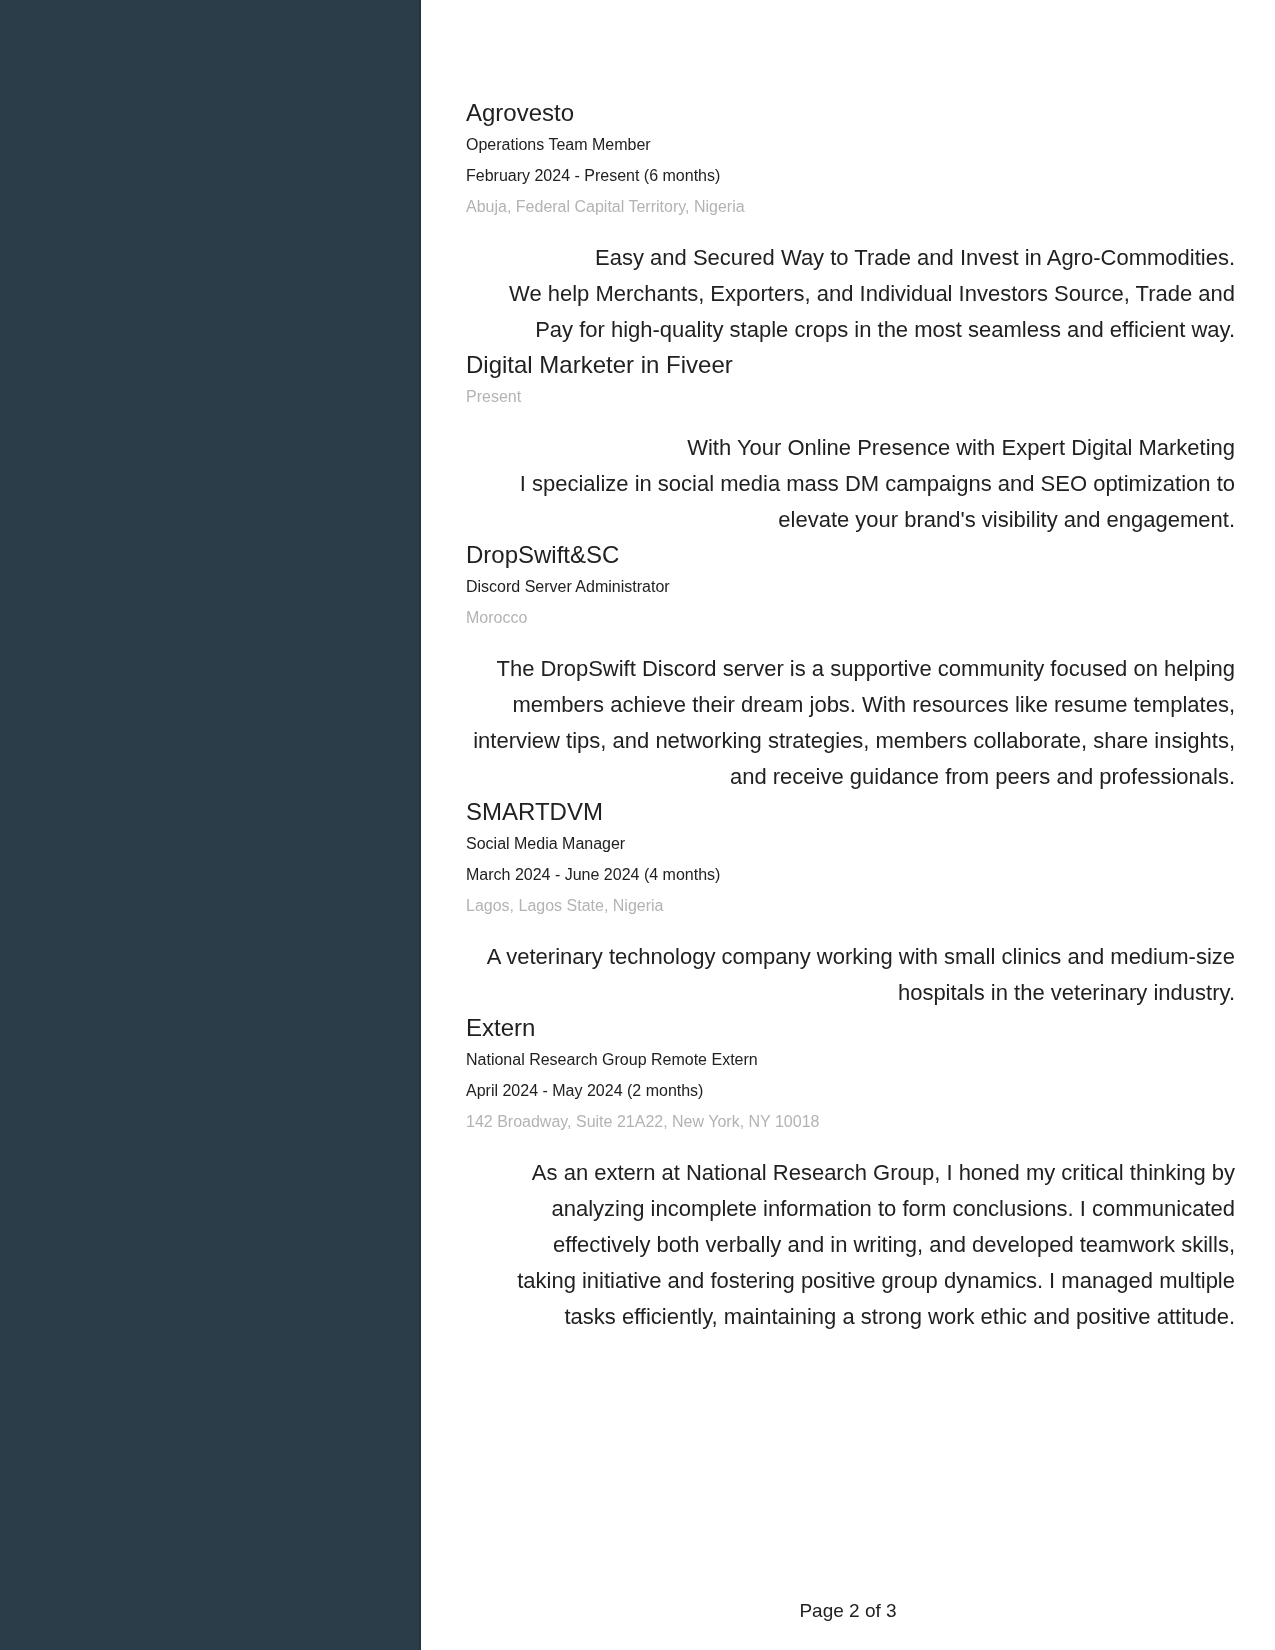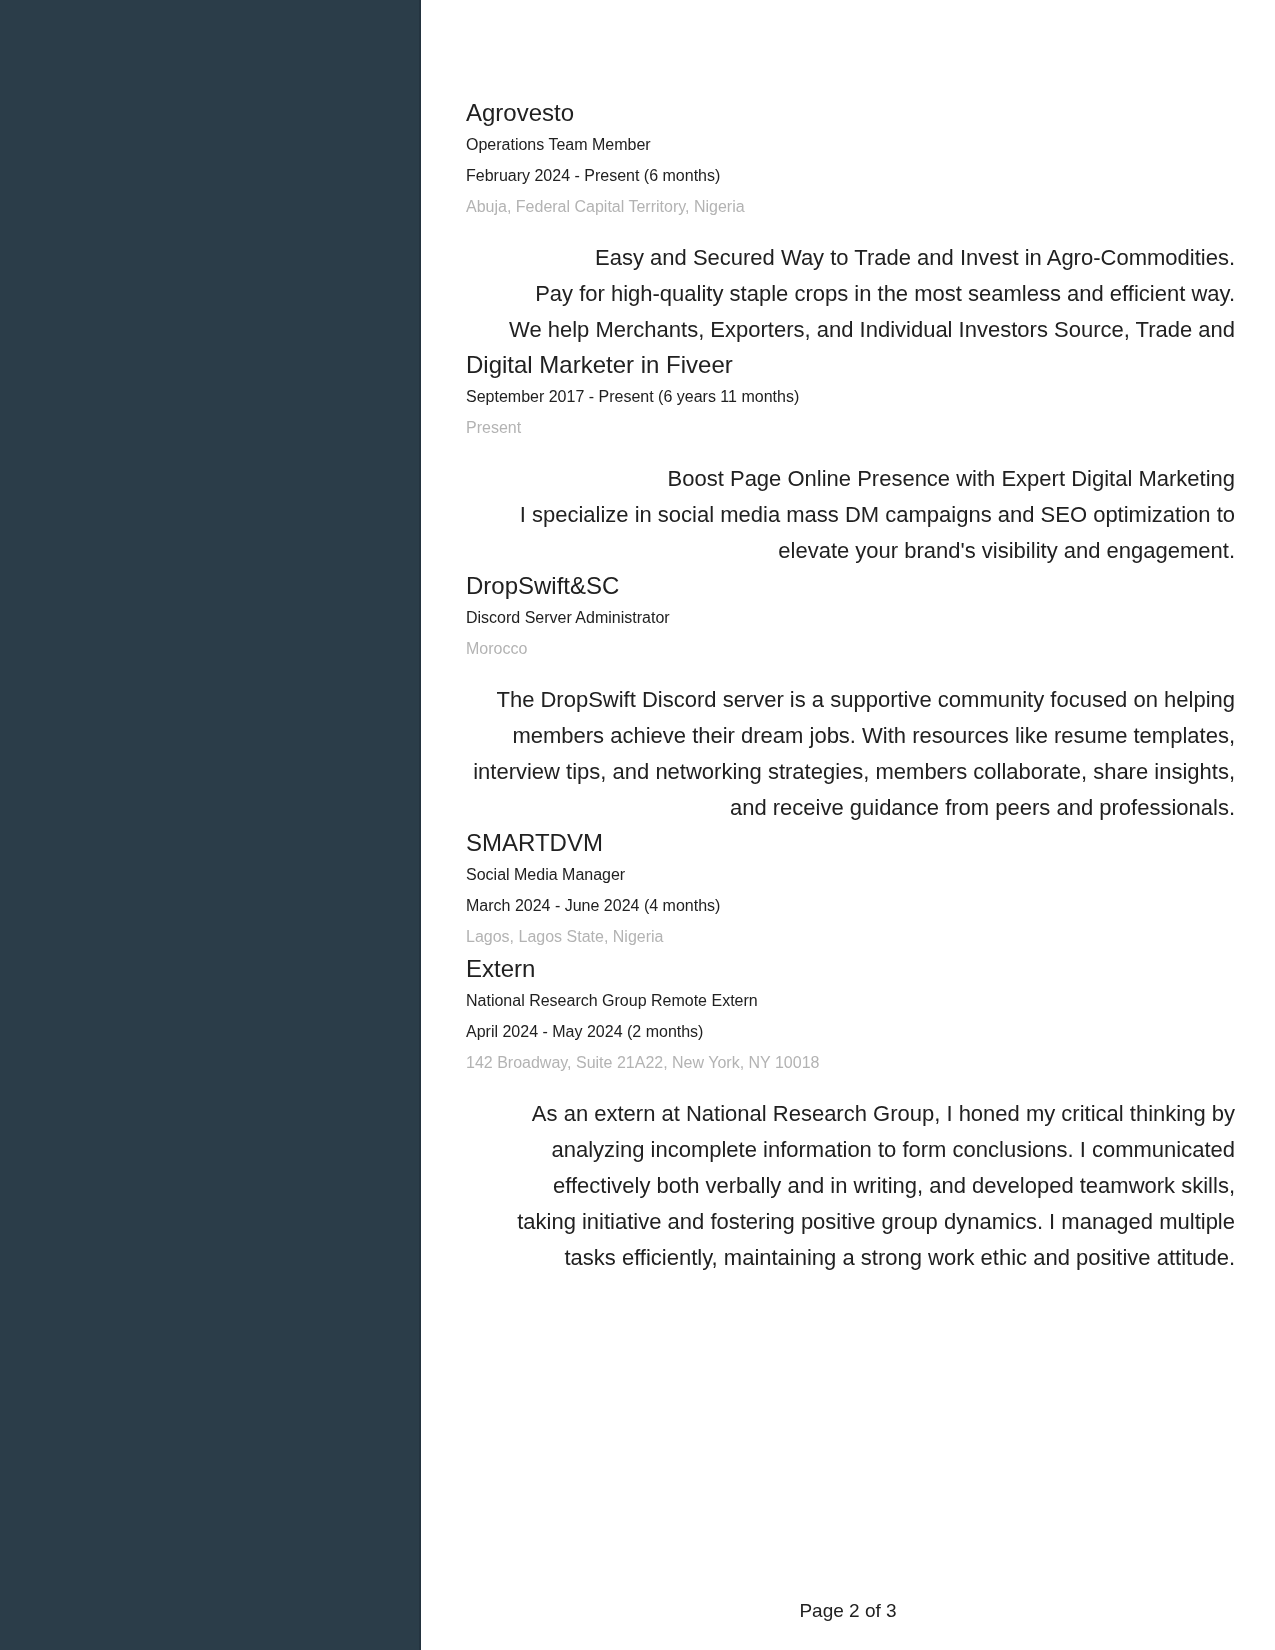--- a/index.html
+++ b/index.html
@@ -81,31 +81,30 @@
 
   <div class="content">
     <div id="experience-list">
   <div class="entry">
     <div class="company">Agrovesto</div>
     <div class="meta">Operations Team Member</div>
     <div class="meta">February 2024 - Present (6 months)</div>
     <div class="meta location">Abuja, Federal Capital Territory, Nigeria</div>
     <div class="desc">
             <div class="body-line">Easy and Secured Way to Trade and Invest in Agro-Commodities.</div>
+            <div class="body-line">We help Merchants, Exporters, and Individual Investors Source, Trade and</div>
             <div class="body-line">Pay for high-quality staple crops in the most seamless and efficient way.</div>
-            <div class="body-line">We help Merchants, Exporters, and Individual Investors Source, Trade and</div>
           </div>
   </div>
 
   <div class="entry">
     <div class="company">Digital Marketer in Fiveer</div>
-    <div class="meta">September 2017 - Present (6 years 11 months)</div>
     <div class="meta location">Present</div>
     <div class="desc">
-            <div class="body-line">Boost Page Online Presence with Expert Digital Marketing</div>
+            <div class="body-line">With Your Online Presence with Expert Digital Marketing</div>
             <div class="body-line">I specialize in social media mass DM campaigns and SEO optimization to</div>
             <div class="body-line">elevate your brand's visibility and engagement.</div>
           </div>
   </div>
 
   <div class="entry">
     <div class="company">DropSwift&amp;SC</div>
     <div class="meta">Discord Server Administrator</div>
     <div class="meta location">Morocco</div>
     <div class="desc">
@@ -114,20 +113,24 @@
             <div class="body-line">interview tips, and networking strategies, members collaborate, share insights,</div>
             <div class="body-line">and receive guidance from peers and professionals.</div>
           </div>
   </div>
 
   <div class="entry">
     <div class="company">SMARTDVM</div>
     <div class="meta">Social Media Manager</div>
     <div class="meta">March 2024 - June 2024 (4 months)</div>
     <div class="meta location">Lagos, Lagos State, Nigeria</div>
+    <div class="desc">
+            <div class="body-line">A veterinary technology company working with small clinics and medium-size</div>
+            <div class="body-line">hospitals in the veterinary industry.</div>
+          </div>
   </div>
 
   <div class="entry">
     <div class="company">Extern</div>
     <div class="meta">National Research Group Remote Extern</div>
     <div class="meta">April 2024 - May 2024 (2 months)</div>
     <div class="meta location">142 Broadway, Suite 21A22, New York, NY 10018</div>
     <div class="desc">
             <div class="body-line">As an extern at National Research Group, I honed my critical thinking by</div>
             <div class="body-line">analyzing incomplete information to form conclusions. I communicated</div>

